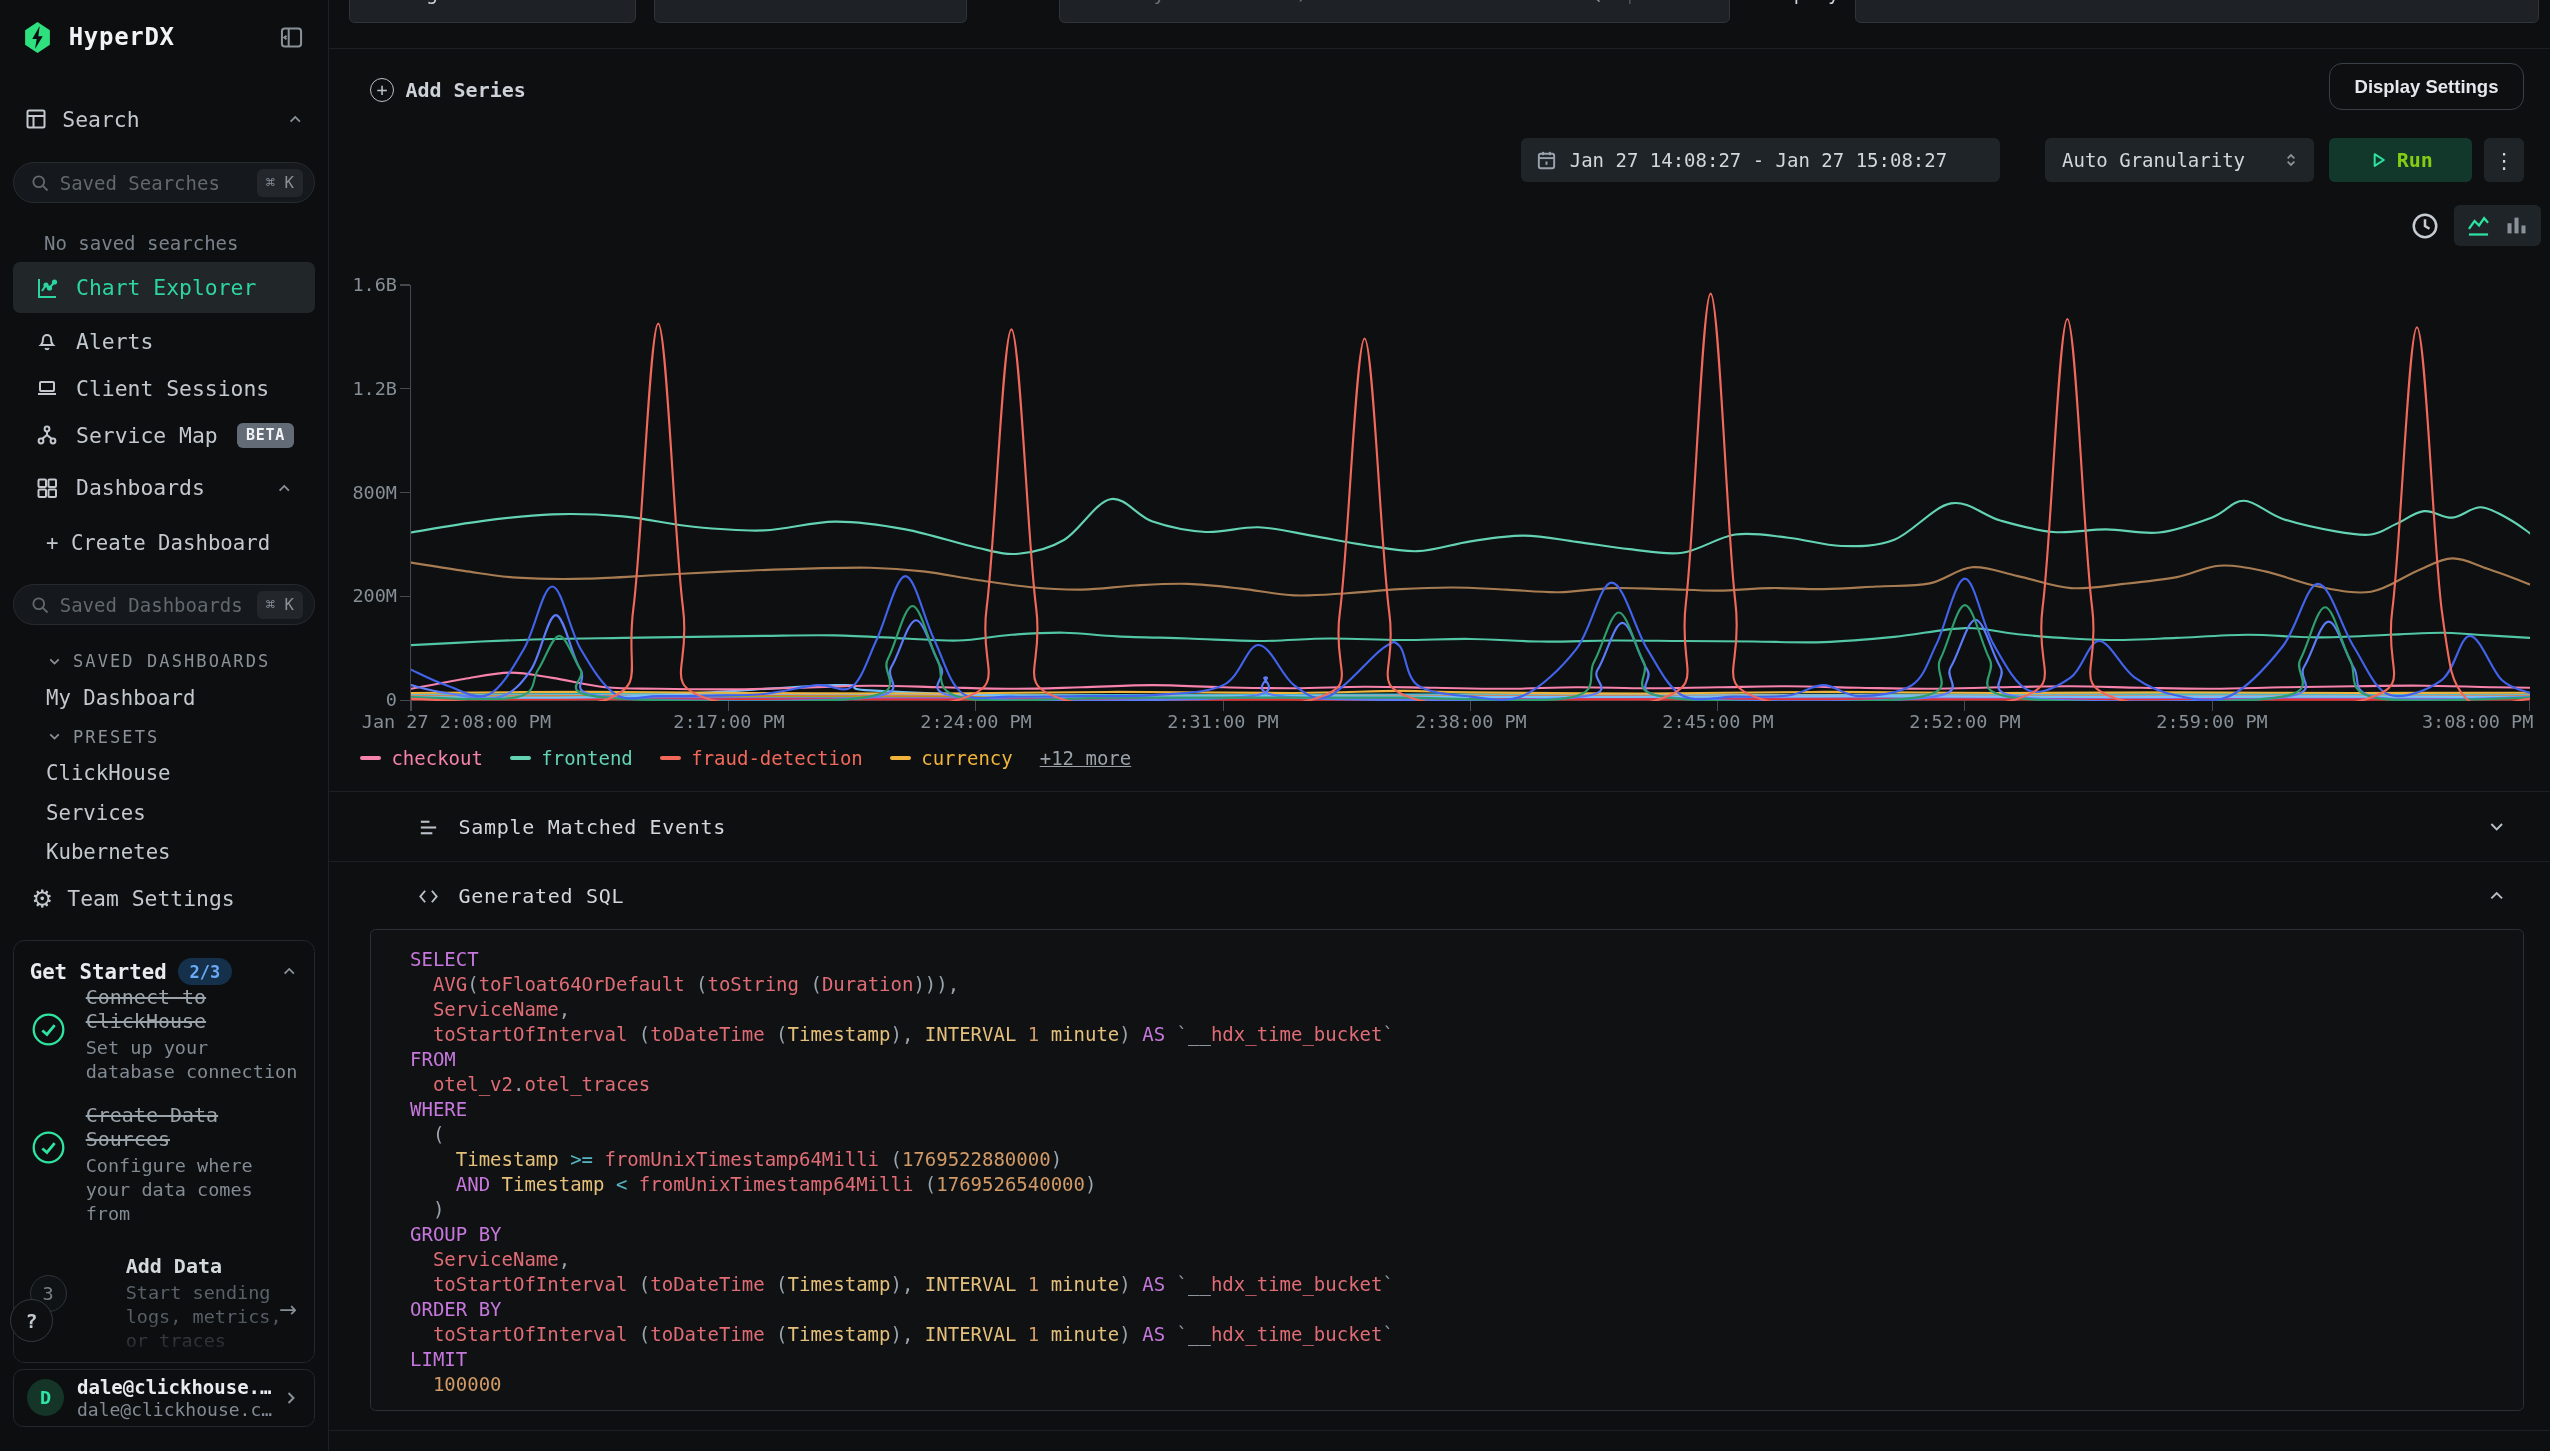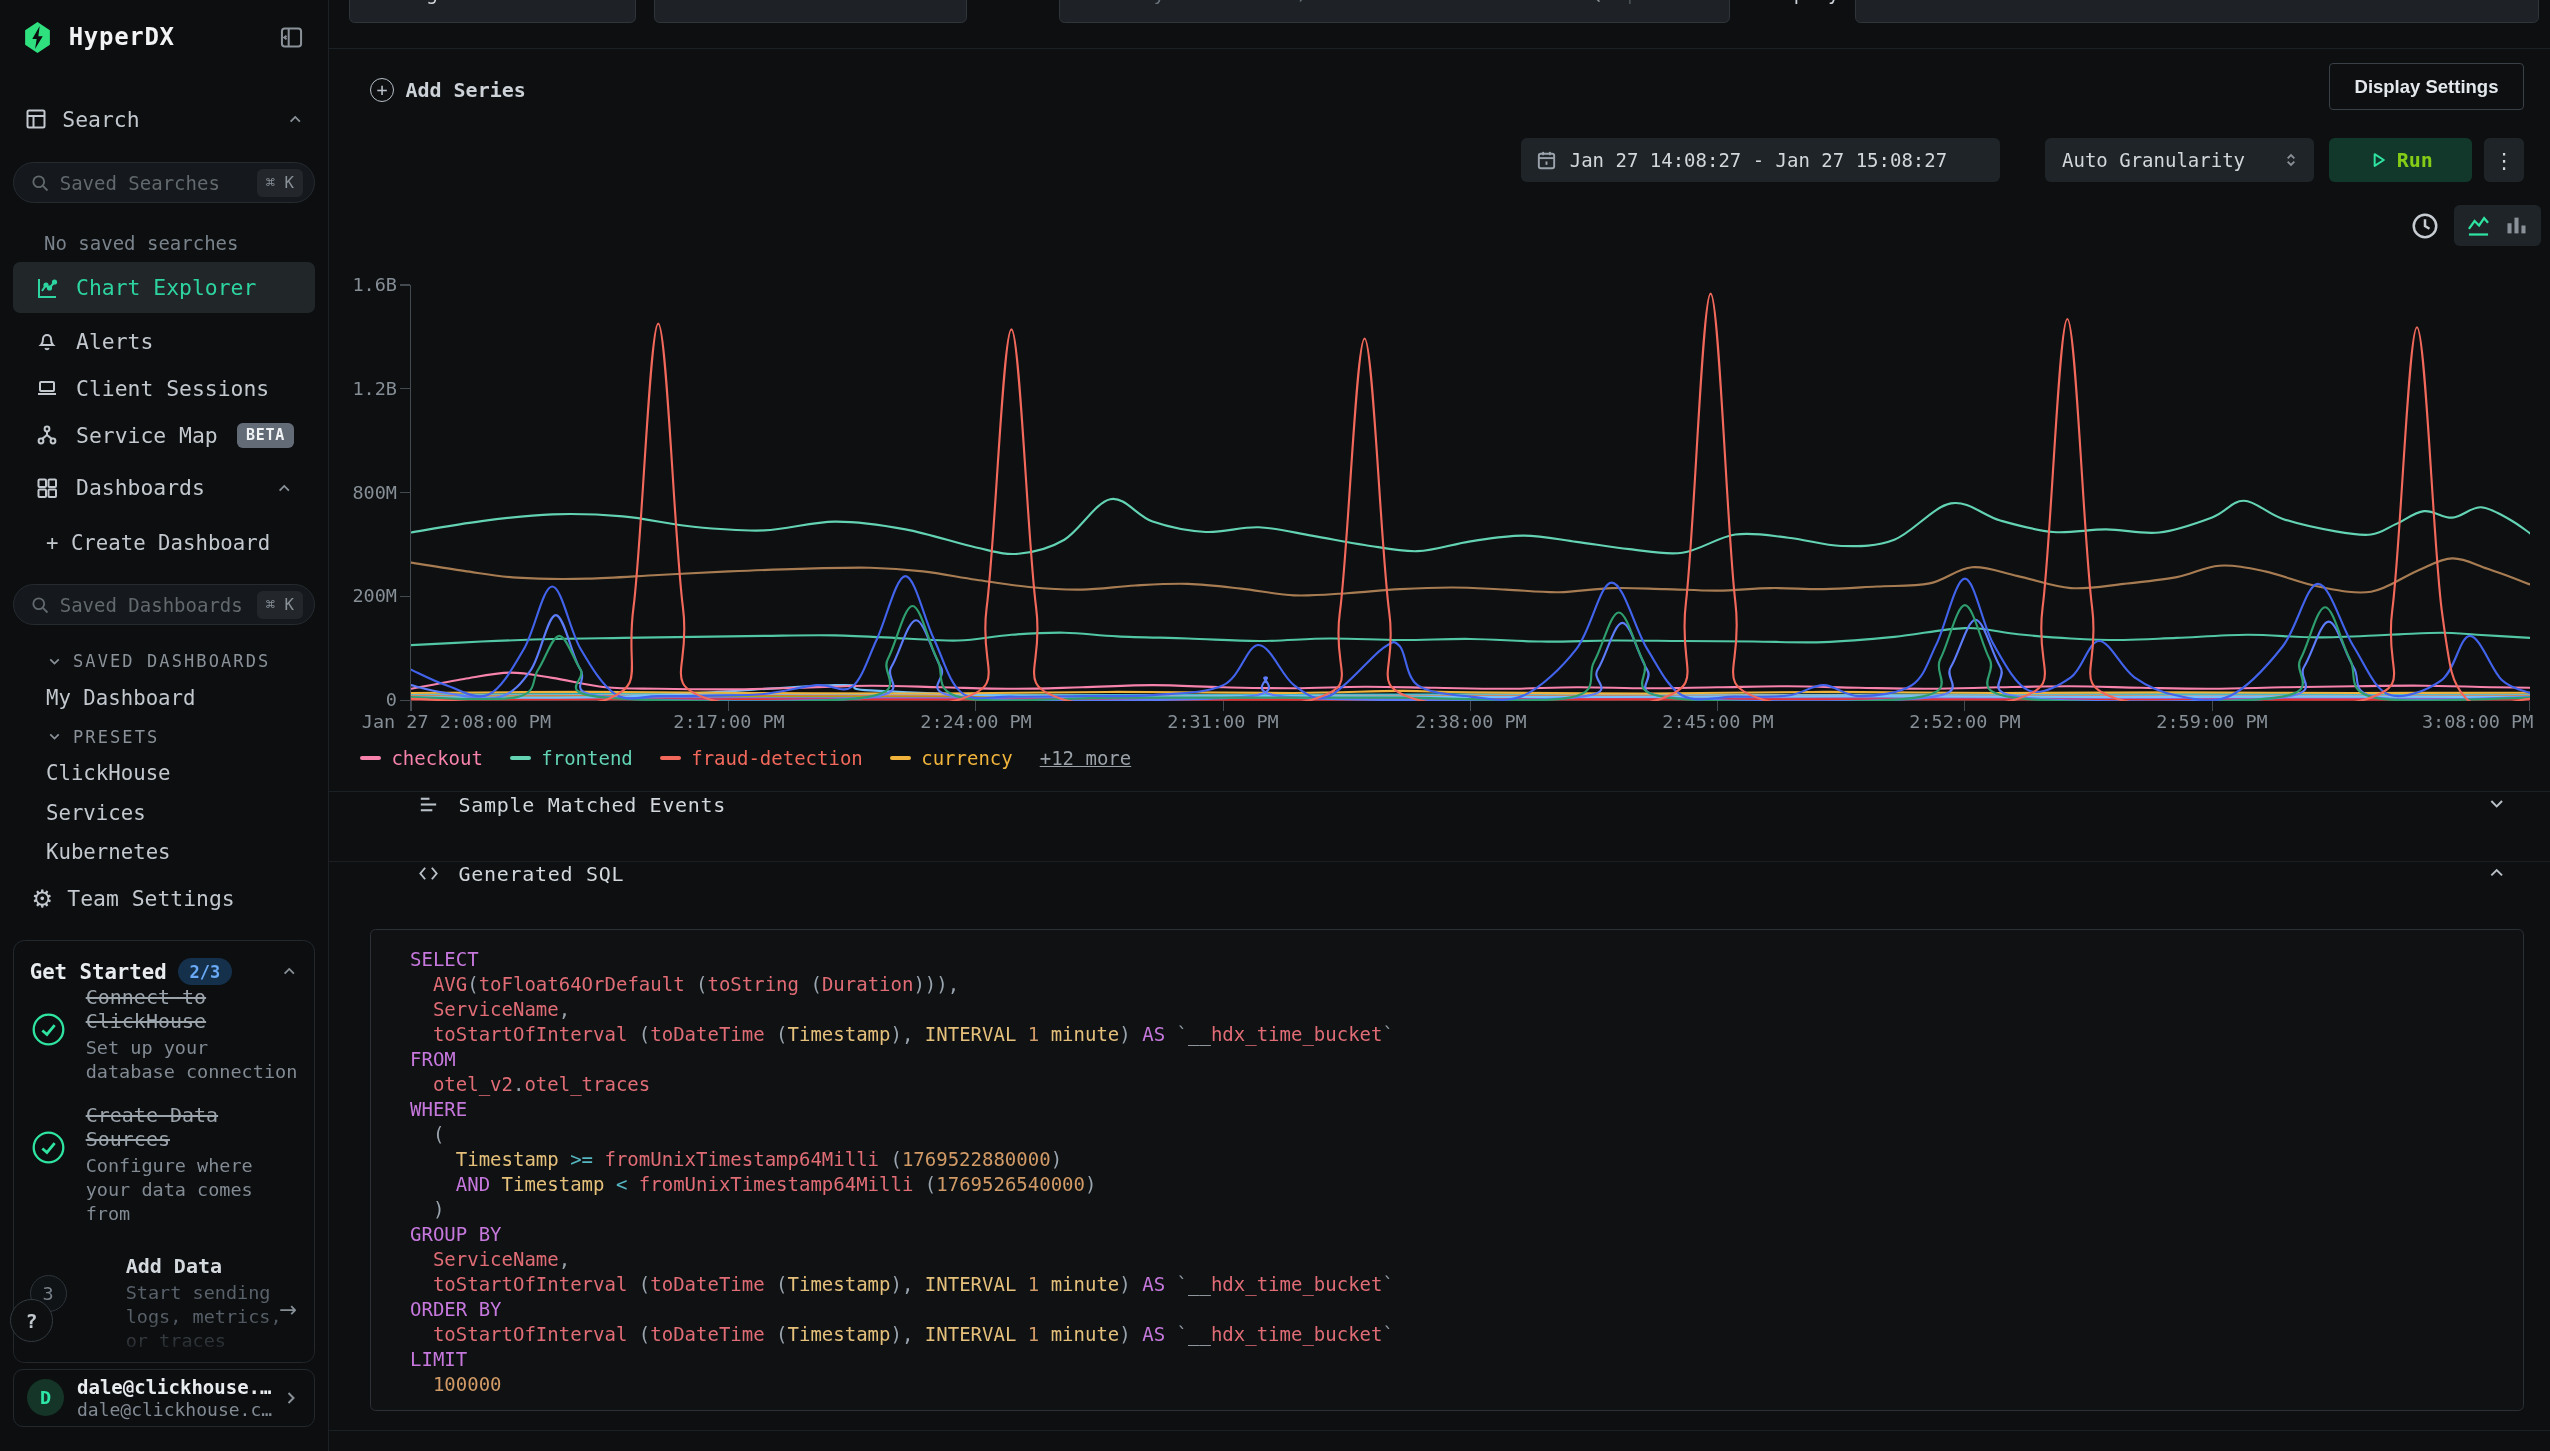--- a/index.html
+++ b/index.html
@@ -81,21 +81,21 @@
   .mode-toggle { white-space:nowrap; margin-left:11.4px; font-size:18.5px; }
   .mode-sql { color:#8a9199; } .mode-div { color:#4a5158; } .mode-lucene { color:#2ee6a8; }
 
   .divider { position:absolute; left:0; right:0; height:1.4px; background:#1b2024; }
 
   .add-series { position:absolute; left:41px; top:67px; height:46px; display:flex; align-items:center; gap:11.4px; }
   .add-series .lbl { font-size:20px; font-weight:600; color:#ccd2d8; }
   .circle-plus { width:24px; height:24px; border:1.4px solid #b9c0c7; border-radius:50%; color:#b9c0c7;
                  display:flex; align-items:center; justify-content:center; font-size:18.5px; line-height:1; }
 
-  .display-settings { position:absolute; left:2000px; top:63px; width:195px; height:47px; border:0.7px solid #3a4047; border-radius:4px;
+  .display-settings { position:absolute; left:2000px; top:63px; width:195px; height:47px; border:0.7px solid #3a4047; border-radius:13px;
                       display:flex; align-items:center; justify-content:center; font-size:18.5px; font-weight:600; color:#e4e8ec; }
 
   .ctl { position:absolute; top:138px; height:44px; background:#1f2428; border-radius:5.7px; display:flex; align-items:center; font-size:19px; color:#d2d7dc; }
   .ctl-date { left:1192px; width:479px; padding:0 14.3px; gap:11.4px; }
   .ctl-gran { left:1716px; width:269px; padding:0 13px 0 17px; }
   .ctl-gran .sel { margin-left:auto; color:#8a9199; }
   .ctl-run  { left:2000px; width:143px; background:#11382b; justify-content:center; gap:8.6px; color:#84cc16; font-weight:bold; font-size:20px; }
   .ctl-kebab{ left:2155px; width:40px; justify-content:center; color:#cfd5da; font-size:21.4px; font-family:"DejaVu Sans",sans-serif; }
 
   .clock-ic { position:absolute; left:2081px; top:211px; width:30px; height:30px; color:#c6ccd2; }
@@ -108,21 +108,21 @@
   .ylab { position:absolute; left:-107px; width:93px; text-align:right; font-size:18.5px; color:#868e96; line-height:18.5px; }
   .xlab { position:absolute; top:426px; font-size:18.5px; color:#868e96; white-space:nowrap; }
   .ymark { position:absolute; left:-11.4px; width:10px; height:1.4px; background:#434a51; }
   .xmark { position:absolute; top:416px; width:1.4px; height:10px; background:#434a51; }
 
   #legend { position:absolute; left:31px; top:744px; height:28.5px; display:flex; align-items:center; gap:27px; font-size:19px; }
   .leg-item { display:flex; align-items:center; gap:10px; }
   .leg-dash { width:21.4px; height:4.3px; border-radius:2.1px; }
   .leg-more { color:#9aa1a8; text-decoration:underline; cursor:pointer; }
 
-  .sect-row { position:absolute; left:0; right:0; height:68px; display:flex; }
+  .sect-row { position:absolute; left:0; right:0; height:68px; display:flex; align-items:center; }
   .sect-row .ic { margin-left:44px; color:#b9c0c7; }
   .sect-row .lbl { margin-left:18.5px; font-size:20px; color:#d2d7dc; letter-spacing:0.7px; }
   .sect-row .chev { margin-left:auto; margin-right:43px; color:#b9c0c7; }
 
   #sql-block { position:absolute; left:41px; top:929px; width:2154px; height:482px; border:0.7px solid #2b3036;
                border-radius:5.7px; background:#0f1113; padding:17px 39px; overflow:hidden; }
   .sql-line { font-size:19px; line-height:25px; white-space:pre; }
 
   .bottom-divider { top:1430px; }
 

